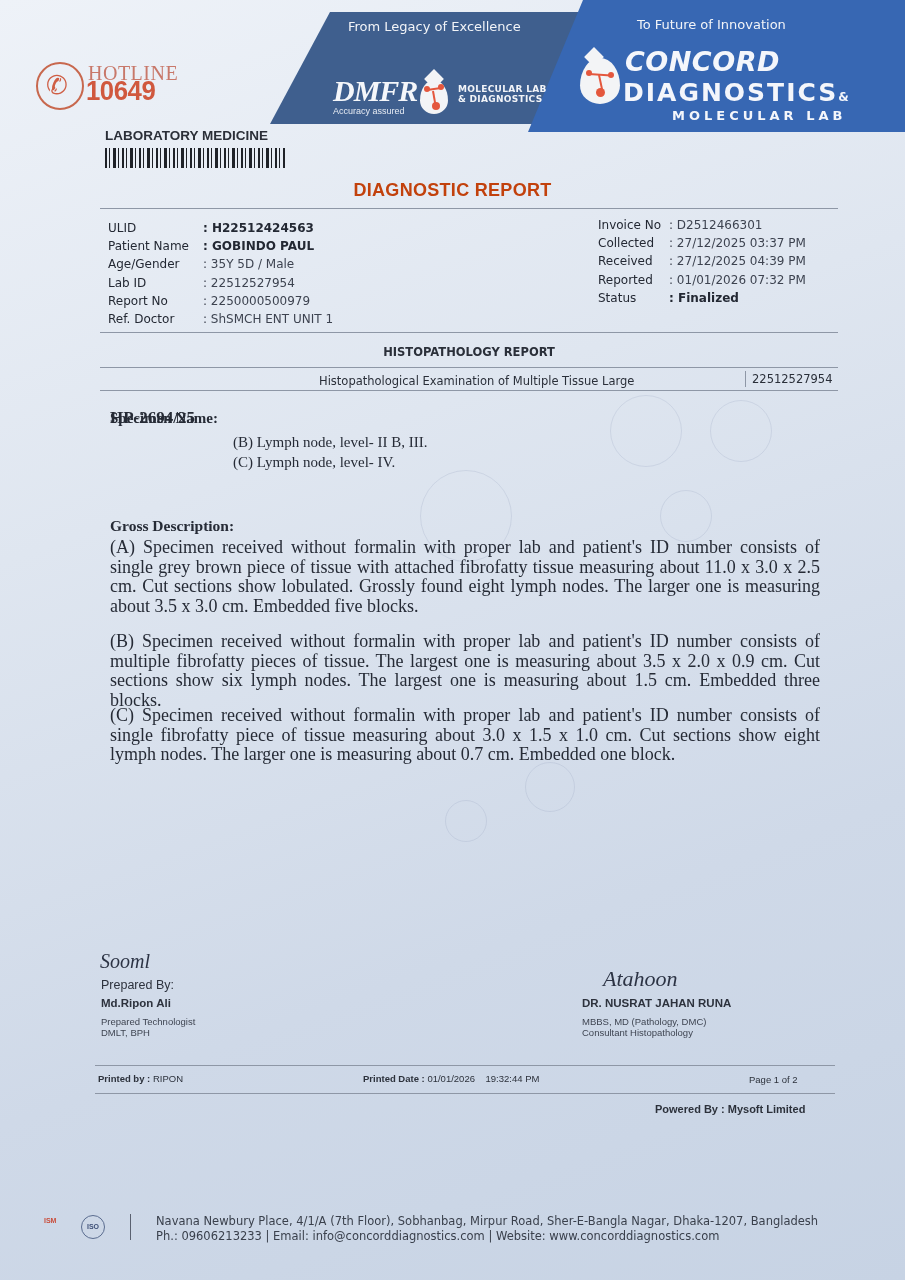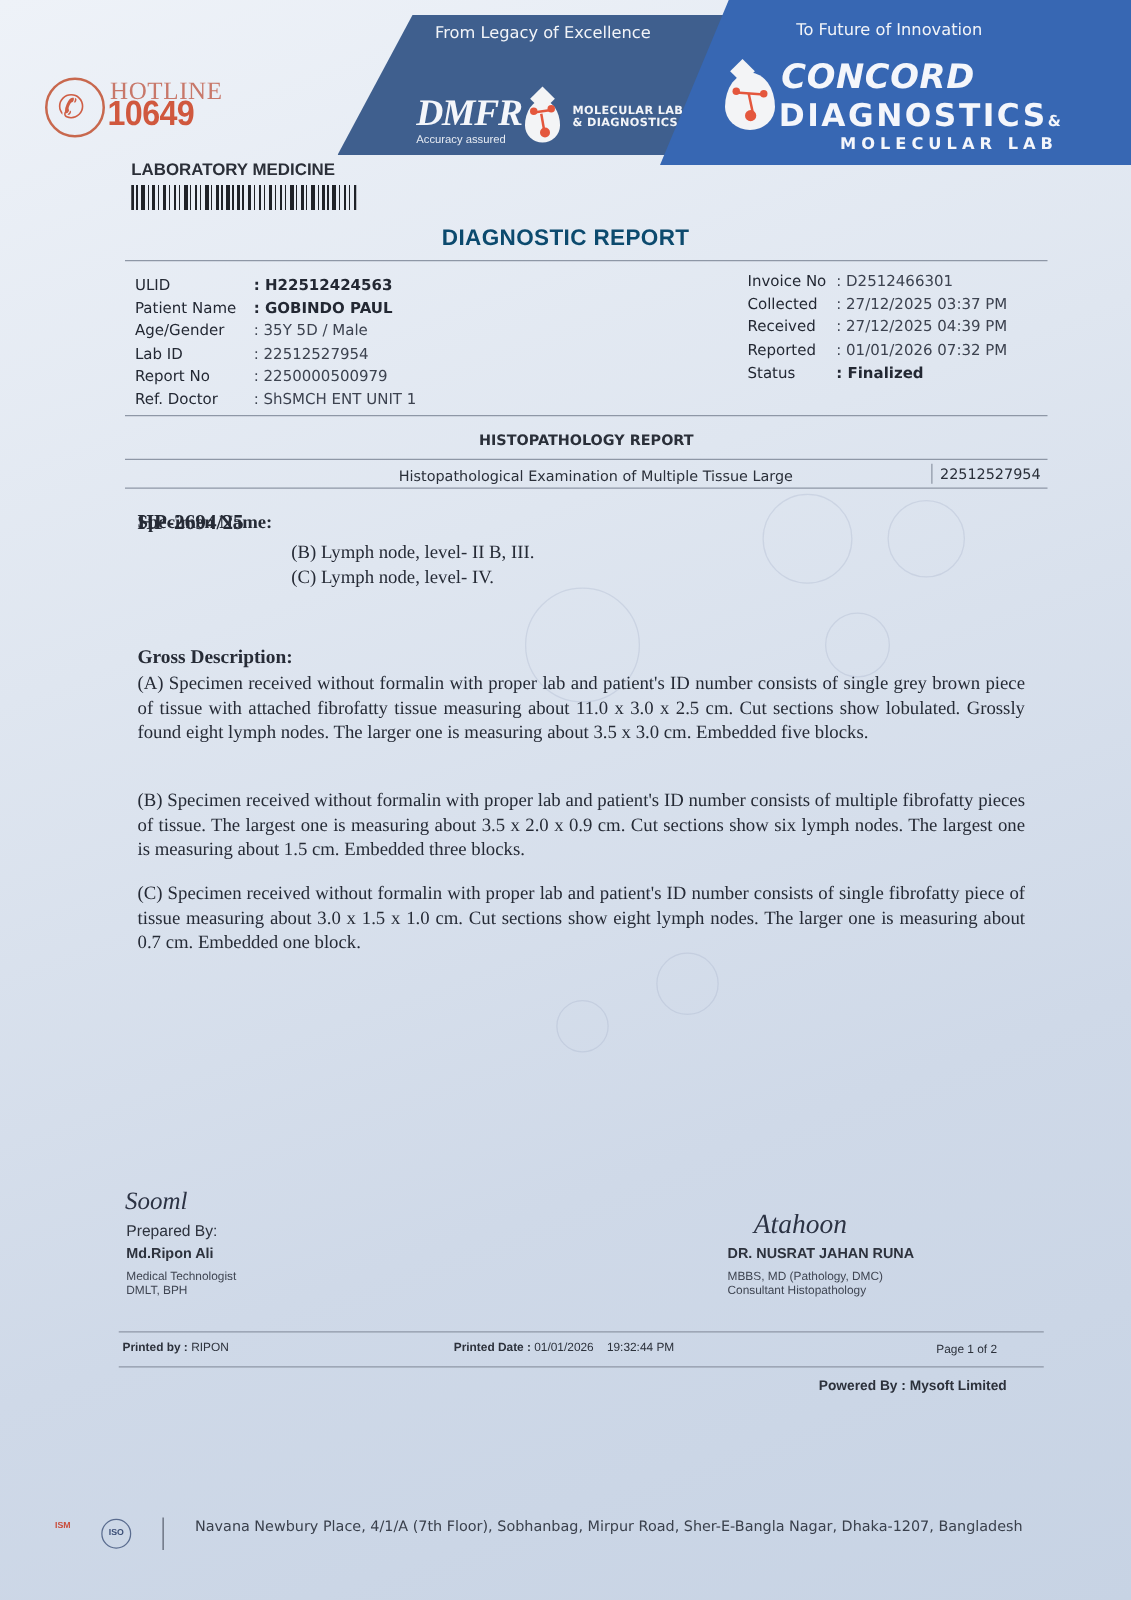--- a/index.html
+++ b/index.html
@@ -44,38 +44,38 @@
   .hot-circle { left:36px; top:62px; width:44px; height:44px; border:2px solid #c8684e; border-radius:50%; }
   .hot-phone { left:46px; top:70px; font-size:26px; color:#cf5e45; }
   .hot-label { left:88px; top:62px; color:#c8786a; font-family:"Liberation Serif", serif; font-size:20px; letter-spacing:0.5px; }
   .hot-num { left:86px; top:75px; color:#d0583e; font-weight:bold; font-size:28px; letter-spacing:-0.5px; transform:scaleX(0.92); transform-origin:left; }
 
   .lab-med { left:105px; top:128px; font-weight:bold; font-size:13.5px; color:#2b2f38; }
   .barcode { left:105px; top:148px; width:180px; height:20px;
     background: repeating-linear-gradient(90deg,#1f2228 0 2px,transparent 2px 4px,#1f2228 4px 5px,transparent 5px 8px,#1f2228 8px 11px,transparent 11px 13px,#1f2228 13px 14px,transparent 14px 17px);
   }
 
-  .title { left:0; width:905px; top:180px; text-align:center; font-weight:bold; font-size:18px; color:#0c4a6e; letter-spacing:0.3px; }
+  .title { left:0; width:905px; top:180px; text-align:center; font-weight:bold; font-size:18px; color:#c2410c; letter-spacing:0.3px; }
   .rule { height:1px; background:#8e97a6; }
 
   .info { font-family:"DejaVu Sans", sans-serif; font-size:12px; line-height:18.2px; color:#232833; }
   .info .lbl { display:inline-block; width:95px; }
   .info .val { color:#3d4350; }
   .info .val.b { font-weight:bold; color:#232833; }
   .info-r .lbl { width:71px; }
 
   .sec-head { font-family:"DejaVu Sans", sans-serif; font-size:11.5px; font-weight:bold; color:#2a2f39; }
   .test-name { font-family:"DejaVu Sans", sans-serif; font-size:11.5px; color:#2a2f39; }
 
   .serif { font-family:"Liberation Serif", serif; color:#262b36; }
   .hp { left:110px; top:408px; font-size:17px; font-weight:bold; }
   .spec { font-size:15px; line-height:20px; }
   .spec b { font-weight:bold; }
   .gross-h { left:110px; top:517px; font-size:15.5px; font-weight:bold; }
-  .para { left:110px; width:710px; font-size:15px; line-height:19.5px; text-align:justify; }
+  .para { left:110px; width:710px; font-size:18px; line-height:19.5px; text-align:justify; }
 
   .sig { font-family:"Liberation Sans", sans-serif; color:#2d323d; }
   .sig .sm { font-size:9.5px; color:#3f4552; line-height:11px; }
   .scribble { font-family:"Liberation Serif", serif; font-style:italic; font-size:20px; color:#2c3344; }
 
   .foot { font-size:9.5px; color:#2c313b; }
   .foot b { font-weight:bold; }
   .addr { font-family:"DejaVu Sans", sans-serif; font-size:11.5px; color:#3a404c; line-height:15px; }
   .cert { width:22px; height:22px; border:1.5px solid #5a6c8f; border-radius:50%; font-size:7px; font-weight:bold; color:#3d4f77; text-align:center; line-height:22px; }
   .cert2 { width:30px; height:18px; font-size:7px; color:#c94c3a; font-weight:bold; }
@@ -169,21 +169,21 @@
 
 <div class="abs serif gross-h">Gross Description:</div>
 <div class="abs serif para" style="top:538px;">(A) Specimen received without formalin with proper lab and patient's ID number consists of single grey brown piece of tissue with attached fibrofatty tissue measuring about 11.0 x 3.0 x 2.5 cm. Cut sections show lobulated. Grossly found eight lymph nodes. The larger one is measuring about 3.5 x 3.0 cm. Embedded five blocks.</div>
 <div class="abs serif para" style="top:632px;">(B) Specimen received without formalin with proper lab and patient's ID number consists of multiple fibrofatty pieces of tissue. The largest one is measuring about 3.5 x 2.0 x 0.9 cm. Cut sections show six lymph nodes. The largest one is measuring about 1.5 cm. Embedded three blocks.</div>
 <div class="abs serif para" style="top:706px;">(C) Specimen received without formalin with proper lab and patient's ID number consists of single fibrofatty piece of tissue measuring about 3.0 x 1.5 x 1.0 cm. Cut sections show eight lymph nodes. The larger one is measuring about 0.7 cm. Embedded one block.</div>
 
 <div class="abs scribble" style="left:100px;top:950px;">Sooml</div>
 <div class="abs sig" style="left:101px;top:978px;font-size:12.5px;">Prepared By:</div>
 <div class="abs sig" style="left:101px;top:997px;font-size:11.5px;font-weight:bold;">Md.Ripon Ali</div>
 <div class="abs sig" style="left:101px;top:1016px;">
-  <div class="sm">Medical Technologist</div>
+  <div class="sm">Prepared Technologist</div>
   <div class="sm">DMLT, BPH</div>
 </div>
 
 <div class="abs scribble" style="left:603px;top:966px;font-size:22px;">Atahoon</div>
 <div class="abs sig" style="left:582px;top:997px;font-size:11.5px;font-weight:bold;">DR. NUSRAT JAHAN RUNA</div>
 <div class="abs sig" style="left:582px;top:1016px;">
   <div class="sm">MBBS, MD (Pathology, DMC)</div>
   <div class="sm">Consultant Histopathology</div>
 </div>
 
@@ -198,13 +198,14 @@
 <div class="abs rule" style="left:95px;top:1093px;width:740px;"></div>
 <div class="abs foot" style="left:655px;top:1103px;font-size:11px;font-weight:bold;">Powered By : Mysoft Limited</div>
 
 <div class="abs cert2" style="left:44px;top:1217px;">
   <span>ISM</span>
 </div>
 <div class="abs cert" style="left:81px;top:1215px;">ISO</div>
 <div class="abs" style="left:130px;top:1214px;width:1px;height:26px;background:#5a6170;"></div>
 <div class="abs addr" style="left:156px;top:1214px;">
   <div>Navana Newbury Place, 4/1/A (7th Floor), Sobhanbag, Mirpur Road, Sher-E-Bangla Nagar, Dhaka-1207, Bangladesh</div>
+  <div>Ph.: 09606213233 | Email: info@concorddiagnostics.com | Website: www.concorddiagnostics.com</div>
 </div>
 
 </body></html>

